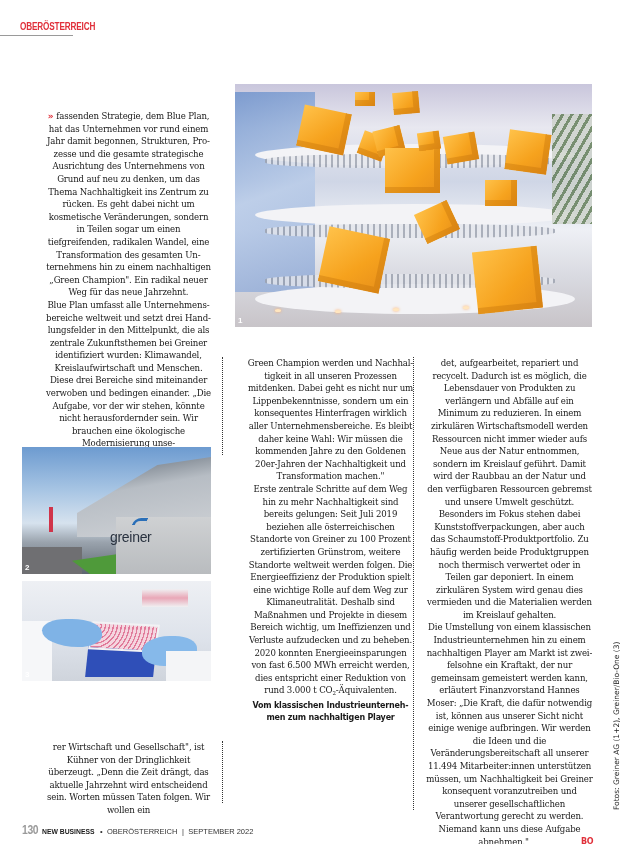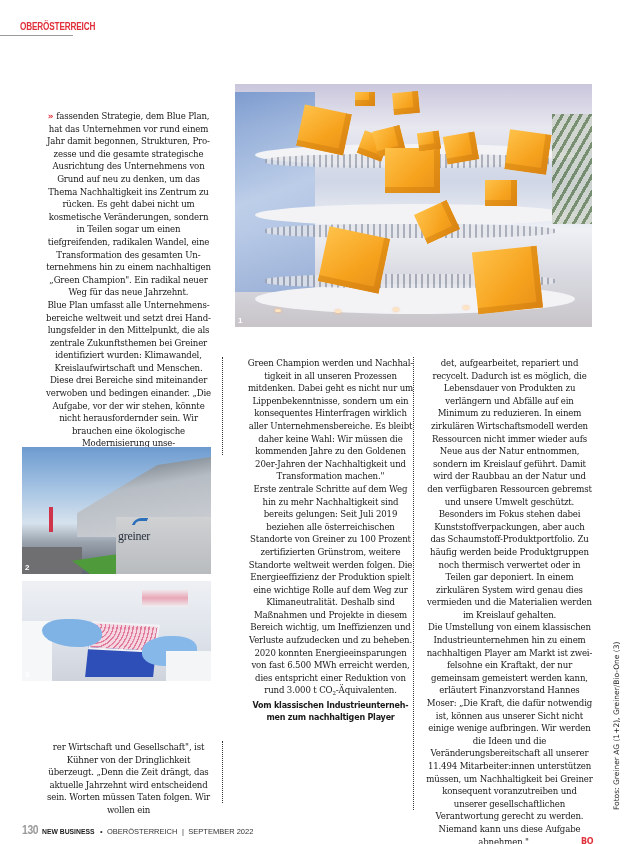--- a/index.html
+++ b/index.html
@@ -50,21 +50,21 @@
     .cube { position: absolute; background: linear-gradient(135deg, #ffc24a, #f6a21d 60%, #e8901a); box-shadow: inset -6px -6px 0 rgba(190,110,10,0.35); }
     .light { position: absolute; width: 6px; height: 3px; border-radius: 50%; background: #ffe6c0; box-shadow: 0 0 3px #ffb070; }
 
     
     .p2 { left: 22px; top: 447px; width: 189px; height: 127px;
       background: linear-gradient(180deg, #6d9bd0 0%, #a9c6e4 35%, #d6e2ee 60%, #9aa3ad 75%, #5d6670 100%); }
     .p2 .bldg { position: absolute; left: 55px; top: 10px; width: 134px; height: 80px;
       background: linear-gradient(170deg, #5b6672 0%, #b7bdc4 40%, #cfd2d6 100%);
       clip-path: polygon(100% 0, 100% 100%, 0 100%, 0 70%, 60% 10%); }
     .p2 .wall { position: absolute; left: 94px; top: 70px; width: 95px; height: 57px; background: linear-gradient(180deg, #cfd1d3, #b9bcbf); }
-    .p2 .logo { position: absolute; left: 96px; top: 82px; font-family: Liberation Serif, serif; font-size: 12px; color: #2a3340; letter-spacing: -0.3px; }
+    .p2 .logo { position: absolute; left: 88px; top: 82px; font-family: Liberation Sans, sans-serif; font-size: 14px; color: #2a3340; letter-spacing: -0.3px; }
     .p2 .logo-mark { position: absolute; left: 111px; top: 71px; width: 14px; height: 7px; border-top: 3px solid #2a6fb8; border-left: 3px solid #2a6fb8; border-radius: 8px 0 0 0; transform: skewX(-20deg); }
     .p2 .grass { position: absolute; left: 50px; top: 105px; width: 60px; height: 22px; background: #4f9a3a; clip-path: polygon(0 40%, 100% 0, 100% 100%, 30% 100%); }
     .p2 .road { position: absolute; left: 0; top: 100px; width: 60px; height: 27px; background: #6f6f72; }
     .p2 .flag { position: absolute; left: 27px; top: 60px; width: 4px; height: 25px; background: #d0344a; }
 
     
     .p3 { left: 22px; top: 581px; width: 189px; height: 100px;
       background: linear-gradient(180deg, #eef0f4 0%, #dde2ea 60%, #cfd4dc 100%); }
     .p3 .coat-l { position: absolute; left: 0; top: 40px; width: 30px; height: 60px; background: #f6f7f9; }
     .p3 .coat-r { position: absolute; right: 0; top: 70px; width: 45px; height: 30px; background: #f4f5f7; }

